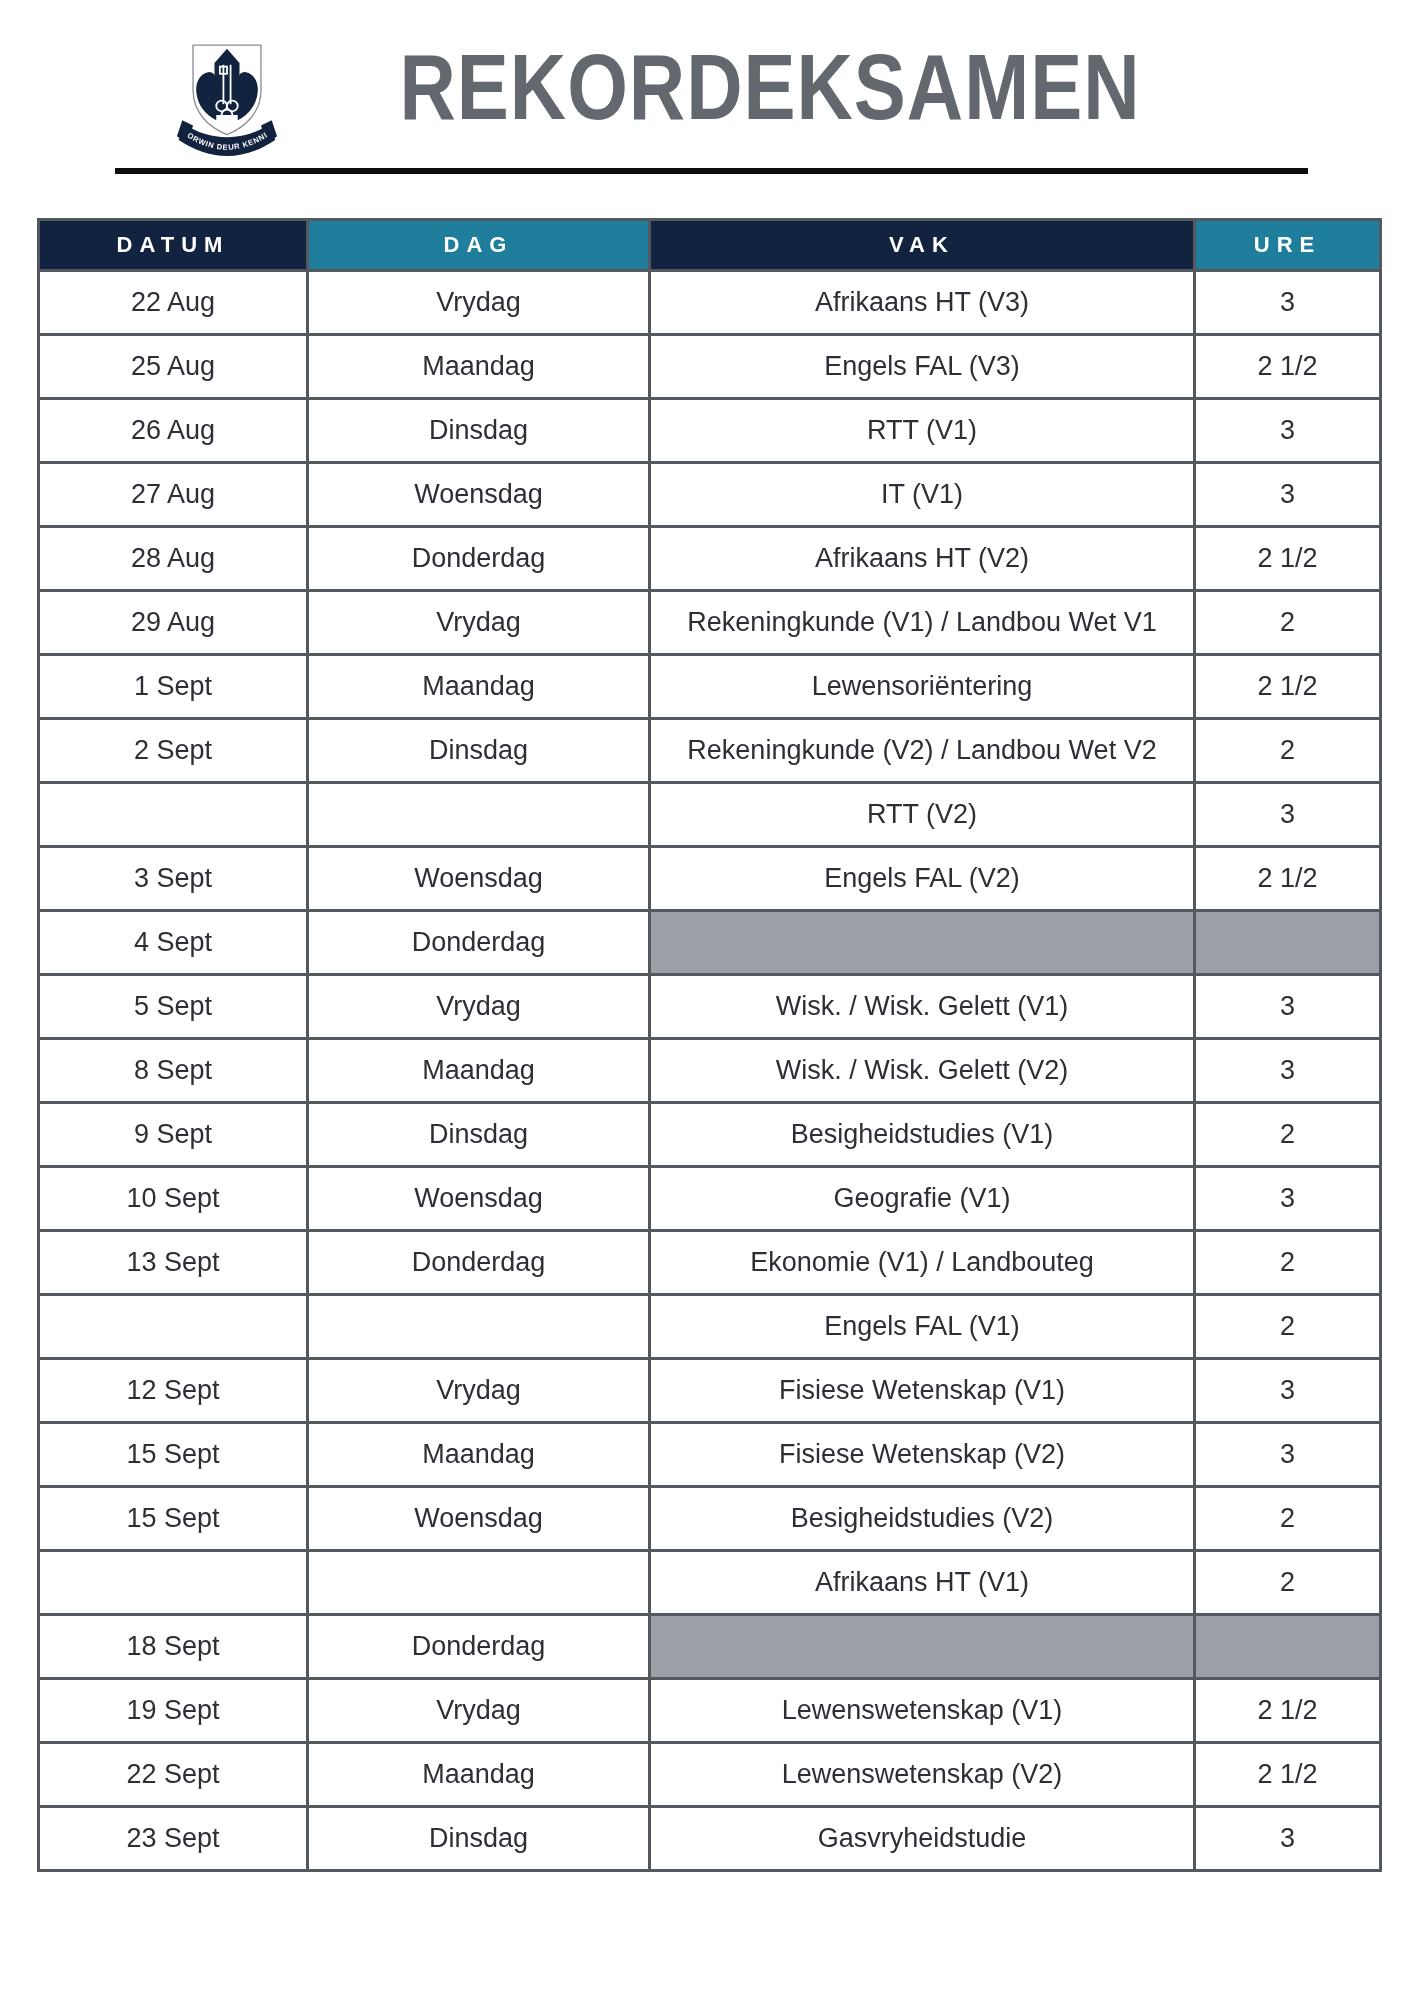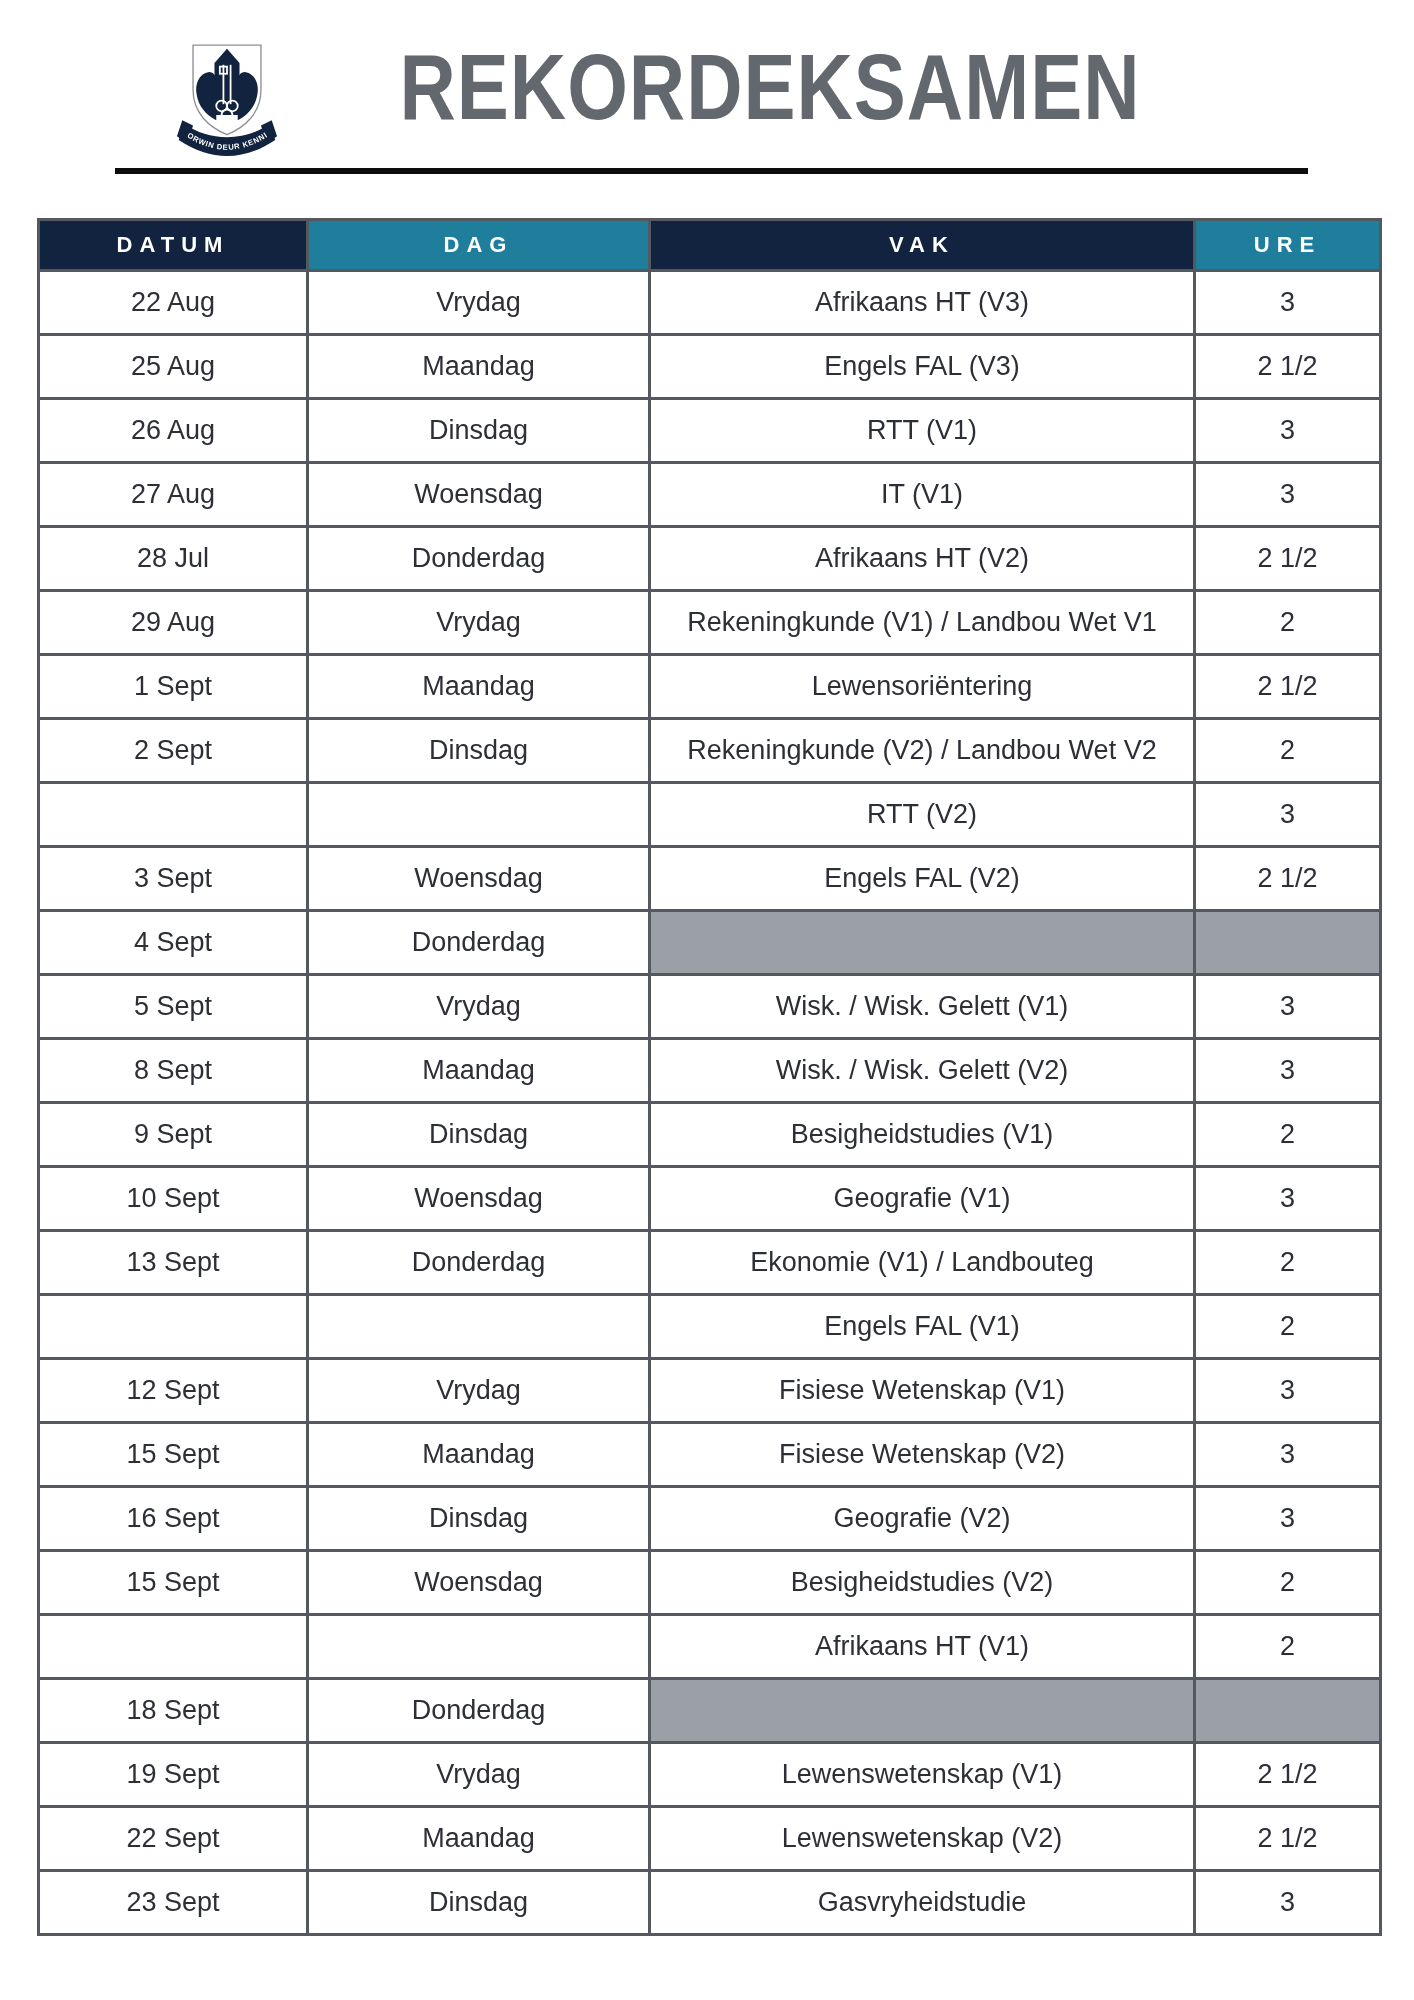--- a/index.html
+++ b/index.html
@@ -114,21 +114,21 @@
           <td>RTT (V1)</td>
           <td>3</td>
         </tr>
         <tr>
           <td>27 Aug</td>
           <td>Woensdag</td>
           <td>IT (V1)</td>
           <td>3</td>
         </tr>
         <tr>
-          <td>28 Jul</td>
+          <td>28 Aug</td>
           <td>Donderdag</td>
           <td>Afrikaans HT (V2)</td>
           <td>2 1/2</td>
         </tr>
         <tr>
           <td>29 Aug</td>
           <td>Vrydag</td>
           <td>Rekeningkunde (V1) / Landbou Wet V1</td>
           <td>2</td>
         </tr>
@@ -201,26 +201,20 @@
         <tr>
           <td>12 Sept</td>
           <td>Vrydag</td>
           <td>Fisiese Wetenskap (V1)</td>
           <td>3</td>
         </tr>
         <tr>
           <td>15 Sept</td>
           <td>Maandag</td>
           <td>Fisiese Wetenskap (V2)</td>
-          <td>3</td>
-        </tr>
-        <tr>
-          <td>16 Sept</td>
-          <td>Dinsdag</td>
-          <td>Geografie (V2)</td>
           <td>3</td>
         </tr>
         <tr>
           <td>15 Sept</td>
           <td>Woensdag</td>
           <td>Besigheidstudies (V2)</td>
           <td>2</td>
         </tr>
         <tr>
           <td></td>

